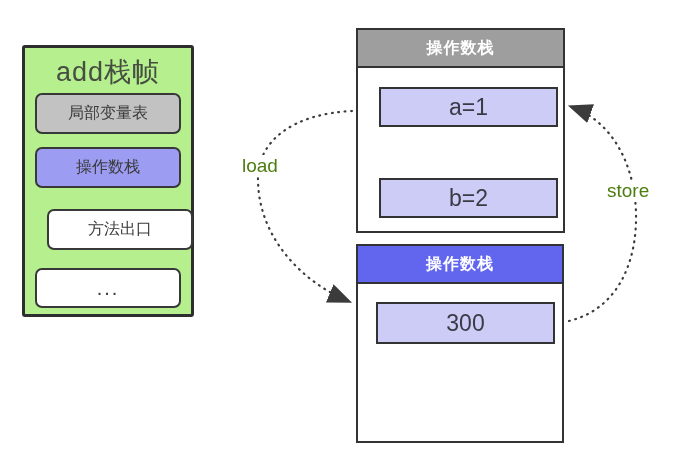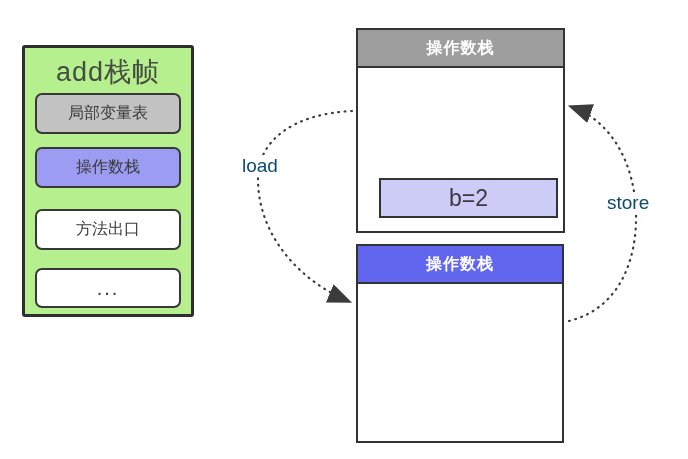--- a/index.html
+++ b/index.html
@@ -22,21 +22,21 @@
     font-size:27px;color:#464e42;letter-spacing:1px;
   }
   .frame-item{
     position:absolute;left:10px;width:146px;height:41px;
     border:2px solid #383838;border-radius:7px;box-sizing:border-box;
     display:flex;align-items:center;justify-content:center;
     font-size:16px;color:#3a3a3a;text-align:right;
   }
   .frame-item.gray{top:45px;background:#c2c2c2;}
   .frame-item.purple{top:99px;background:#9b9cf2;}
-  .frame-item.white1{top:161px;background:#ffffff;}
+  .frame-item.white1{top:161px;background:#ffffff;margin-left:12px;}
   .frame-item.white2{top:220px;background:#ffffff;height:40px;font-size:20px;letter-spacing:2px;}
   
   .op-frame{
     position:absolute;background:#ffffff;border:2px solid #333333;
     box-sizing:border-box;
   }
   .op-frame.top{left:356px;top:28px;width:209px;height:205px;}
   .op-frame.bottom{left:356px;top:244px;width:208px;height:199px;}
   .op-header{
     width:100%;height:38px;box-sizing:border-box;
@@ -52,43 +52,45 @@
     font-size:23px;color:#3a3a46;
   }
   .op-frame.top .slot{left:21px;width:179px;height:40px;}
   .slot.s-a{top:57px;}
   .slot.s-b{top:108px;margin-top:40px;}
   .op-frame.bottom .slot{left:18px;top:56px;width:179px;height:42px;}
   
   .arrow-svg{position:absolute;left:0;top:0;width:688px;height:459px;pointer-events:none;}
   .arrow-label{
     position:absolute;background:#ffffff;padding:0 3px;
-    font-size:19px;color:#0c4a6e;
+    font-size:19px;color:#4d7c0f;
   }
   .arrow-label.load{left:239px;top:155px;}
-  .arrow-label.store{left:604px;top:192px;}
+  .arrow-label.store{left:604px;top:180px;}
 </style>
 </head>
 <body>
 
 <div class="stack-frame">
   <div class="stack-frame-title">add栈帧</div>
   <div class="frame-item gray">局部变量表</div>
   <div class="frame-item purple">操作数栈</div>
   <div class="frame-item white1">方法出口</div>
   <div class="frame-item white2">...</div>
 </div>
 
 <div class="op-frame top">
   <div class="op-header">操作数栈</div>
+  <div class="slot s-a">a=1</div>
   <div class="slot s-b">b=2</div>
 </div>
 
 <div class="op-frame bottom">
   <div class="op-header">操作数栈</div>
+  <div class="slot">300</div>
 </div>
 
 <svg class="arrow-svg" viewBox="0 0 688 459">
   <defs>
     <marker id="ah" orient="auto" markerWidth="12" markerHeight="10" refX="9" refY="4.5">
       <path d="M0,0 L11,4.5 L0,9 z" fill="#3b3b3b"></path>
     </marker>
   </defs>
   <path d="M 352 111 C 292 114 259 141 258 177 C 257 235 300 281 348 301" fill="none" stroke="#3b3b3b" stroke-width="2.2" stroke-dasharray="0.8 5.6" stroke-linecap="round" marker-end="url(#ah)"></path>
   <path d="M 569 321 C 618 309 637 262 636 214 C 635 163 611 121 572 107" fill="none" stroke="#3b3b3b" stroke-width="2.2" stroke-dasharray="0.8 5.6" stroke-linecap="round" marker-end="url(#ah)"></path>

